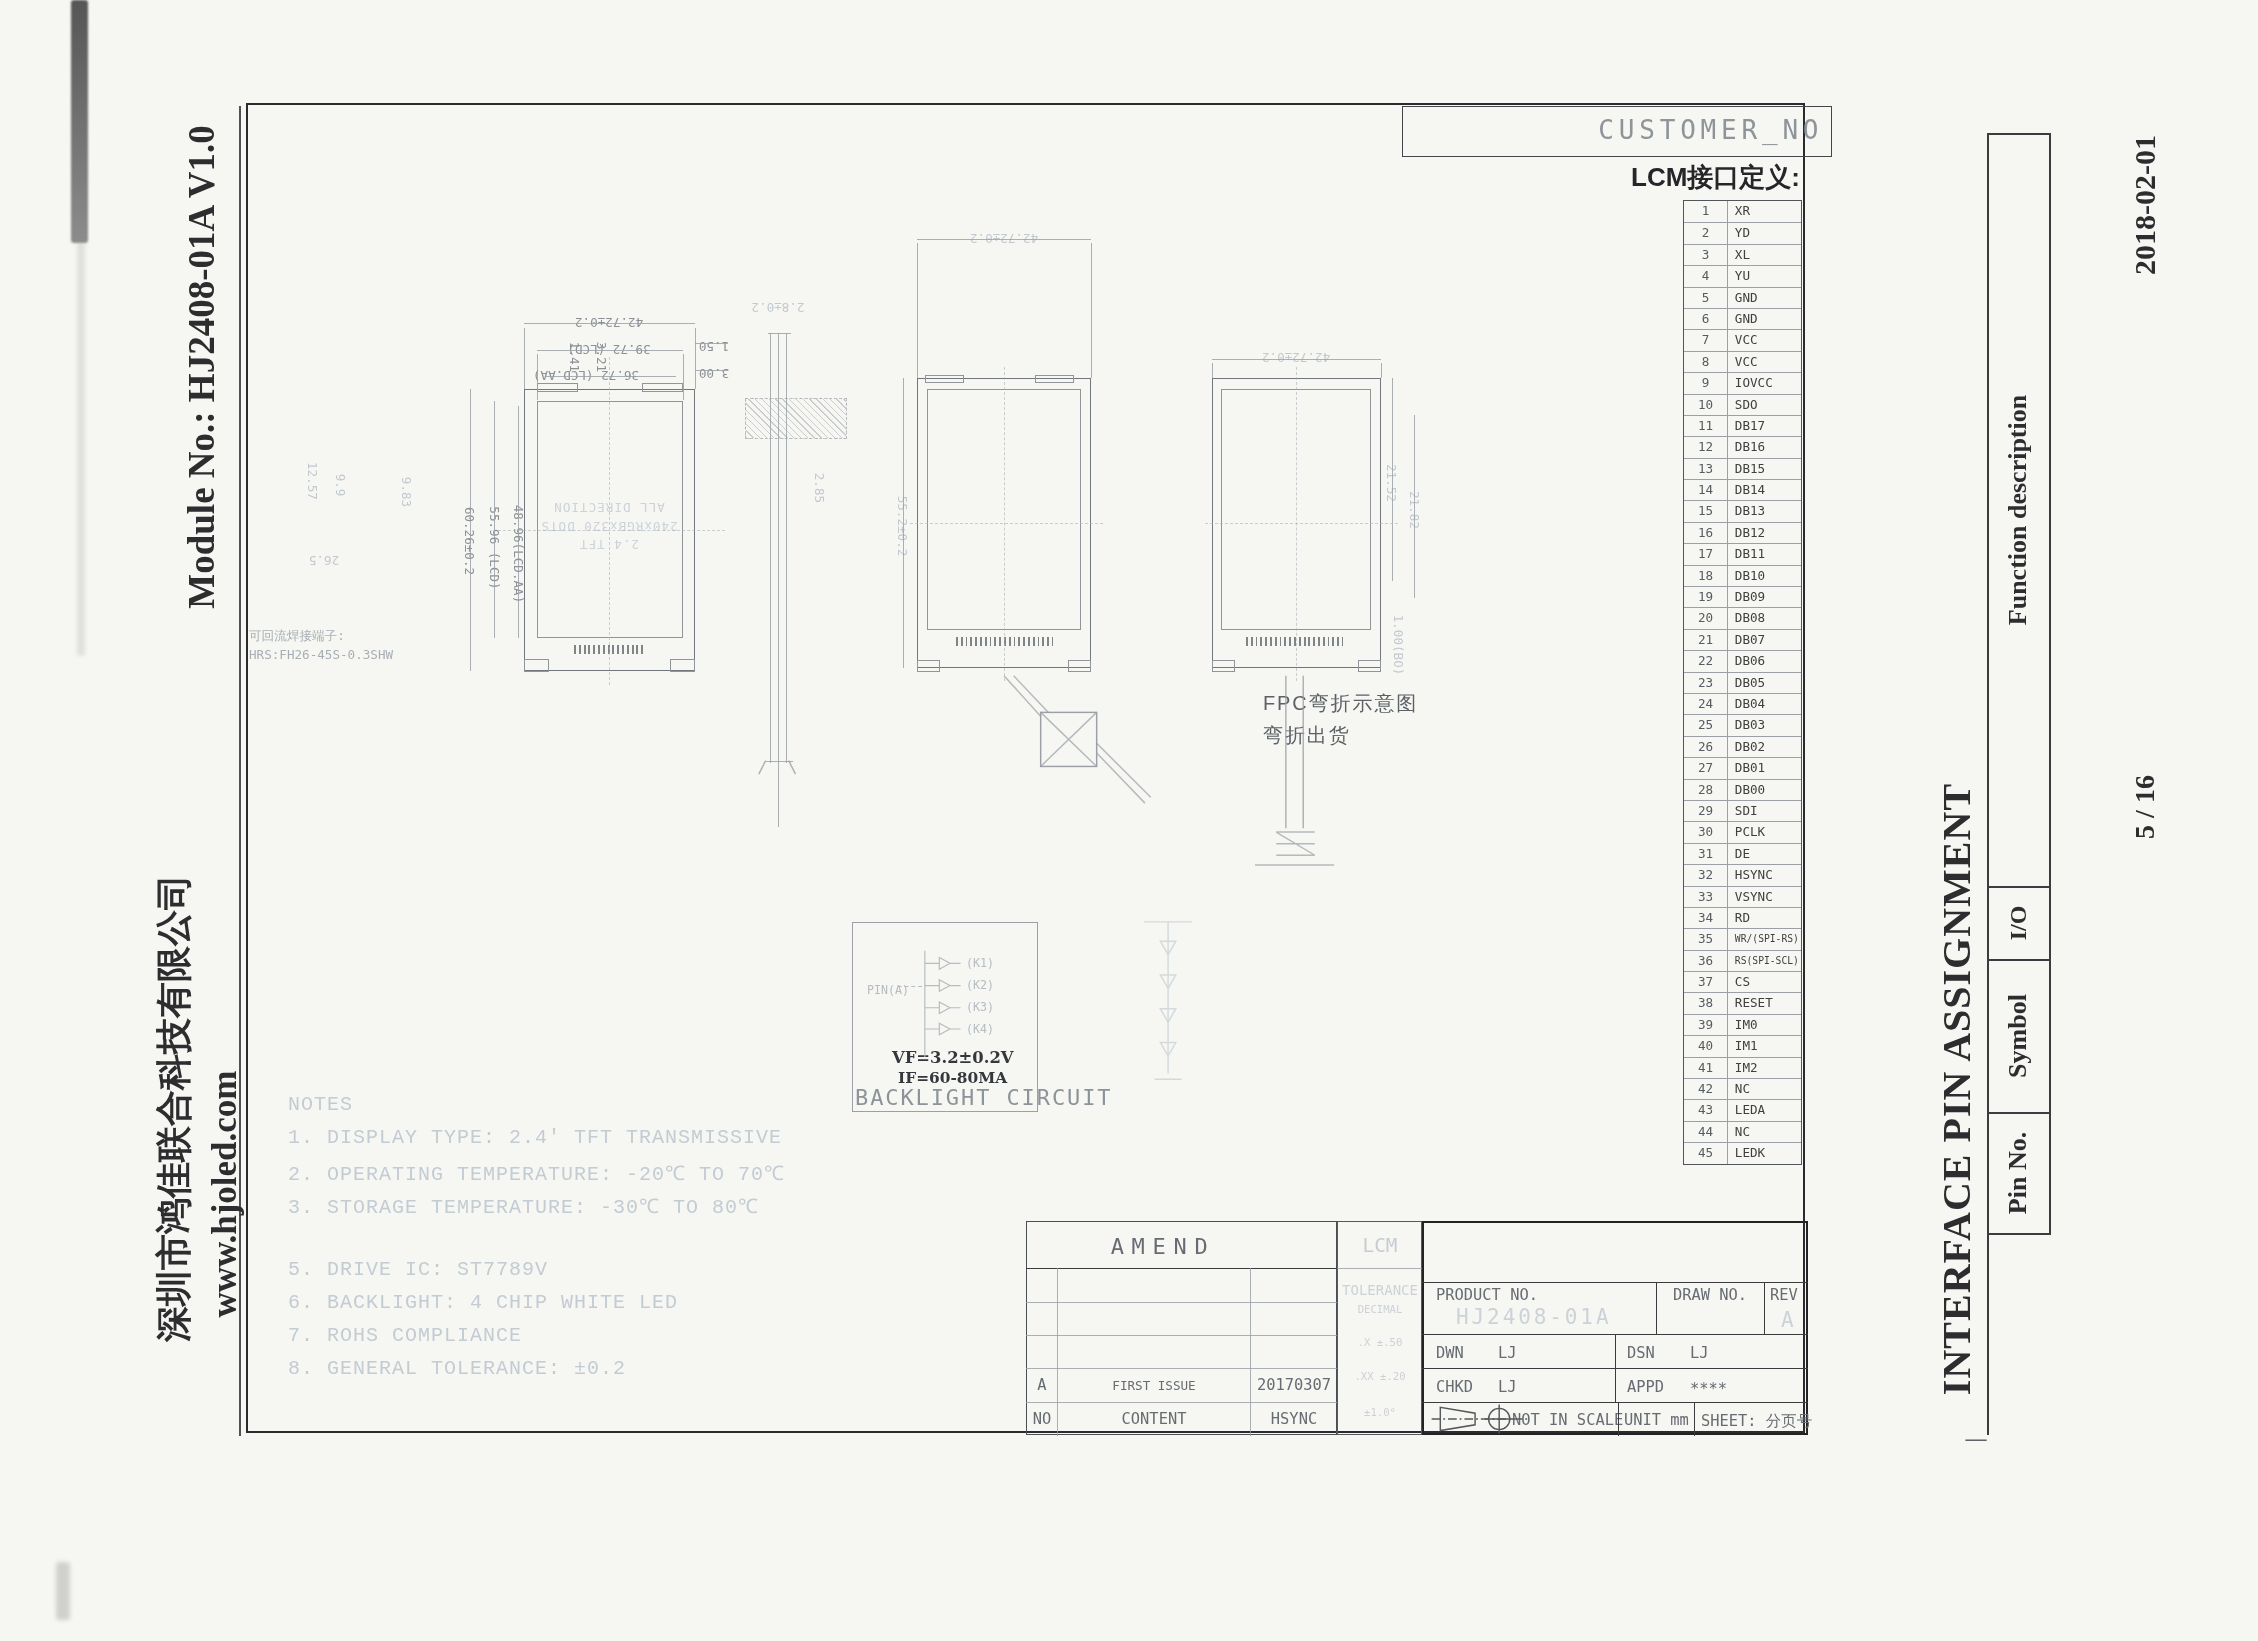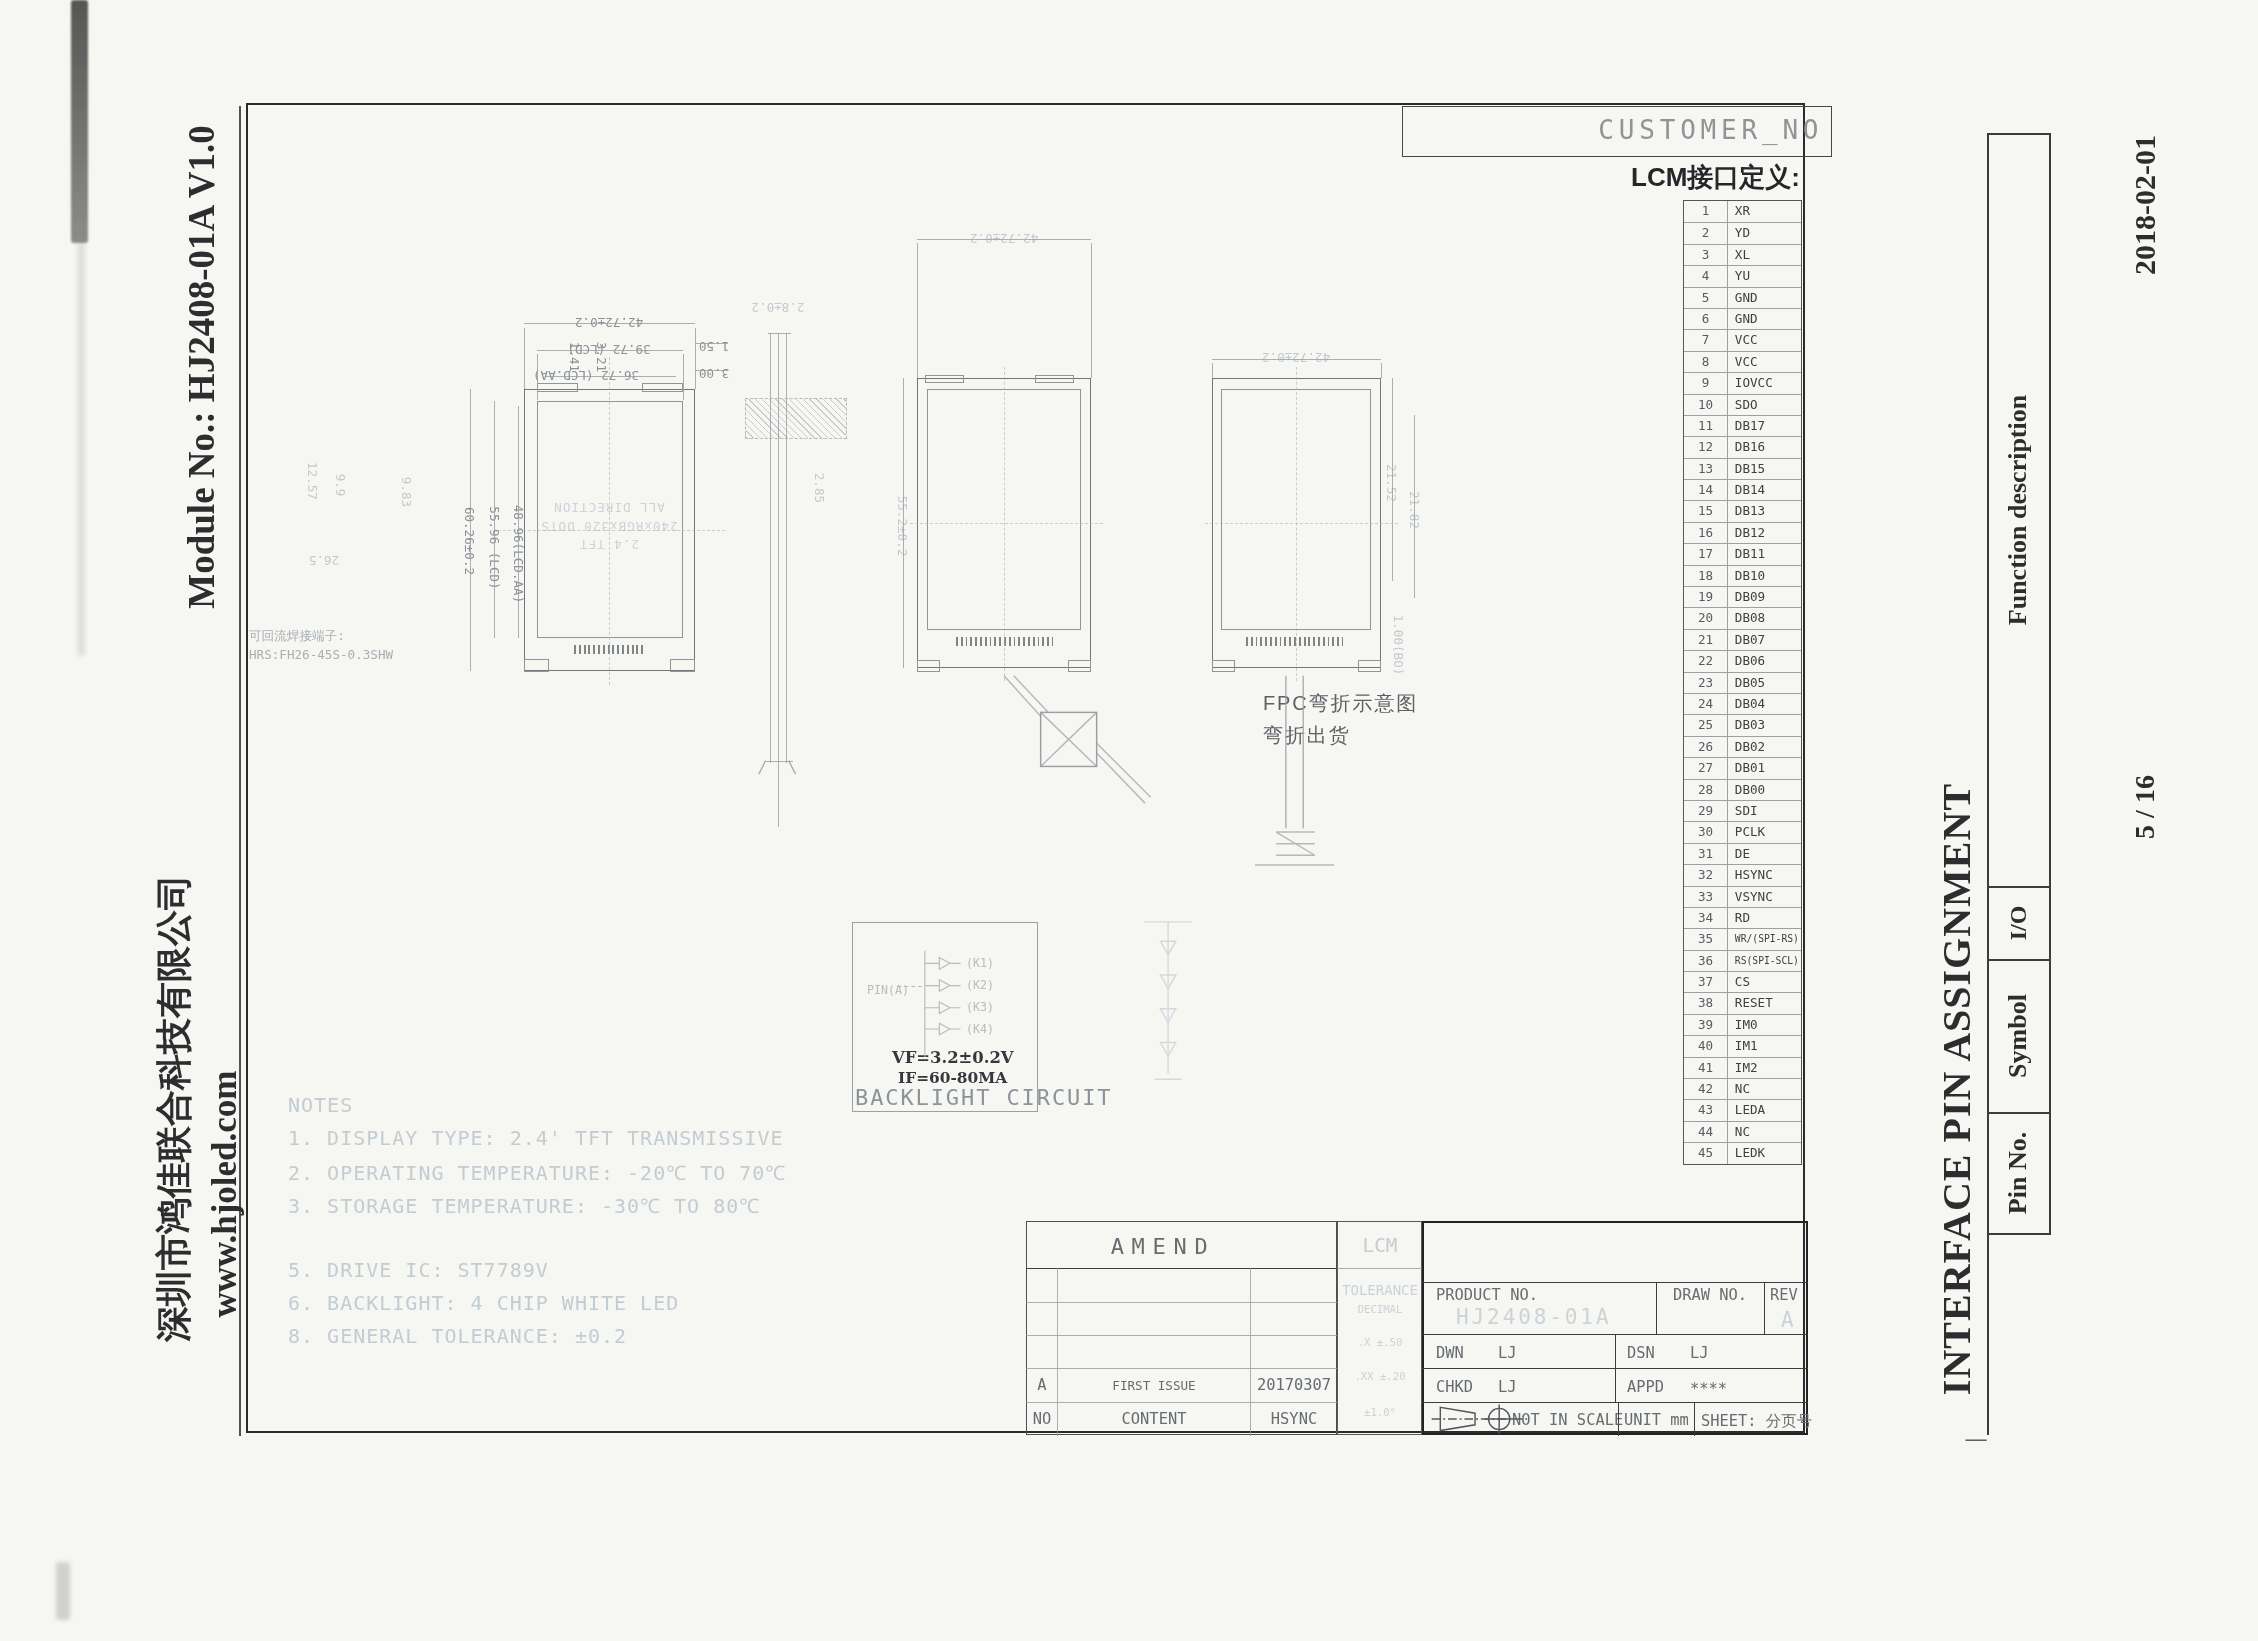--- a/index.html
+++ b/index.html
@@ -51,21 +51,21 @@
   #fpc-note{position:absolute;left:1263px;top:687px;font-family:"Liberation Sans",sans-serif;
             font-size:20px;line-height:32px;color:#5c6166;letter-spacing:1.9px;}
   
   #bl-box{position:absolute;left:852px;top:922px;width:186px;height:190px;border:1px solid #9aa0a5;box-sizing:border-box;}
   #bl-pin{position:absolute;left:867px;top:983px;font-size:11.6px;color:#b5bcc2;}
   .bl-k{position:absolute;font-size:11.6px;color:#b5bcc2;}
   #bl-vf{position:absolute;left:892px;top:1048px;font-family:"DejaVu Serif",serif;font-weight:bold;font-size:16.4px;color:#34383c;}
   #bl-if{position:absolute;left:898px;top:1069px;font-family:"DejaVu Serif",serif;font-weight:bold;font-size:15.4px;color:#34383c;}
   #bl-title{position:absolute;left:855px;top:1085px;font-size:22px;letter-spacing:1.9px;color:#8d9499;}
   
-  #notes{position:absolute;left:288px;top:1093px;}
+  #notes{position:absolute;left:288px;top:1093px;font-family:Liberation Mono, monospace;}
   .note-line{height:33px;font-size:20px;letter-spacing:1px;color:#c3ccd3;white-space:nowrap;}
   
   .cad{position:absolute;color:#666c71;font-size:15.4px;white-space:nowrap;}
   .cadc{transform:translateX(-50%);}
   .faintv{position:absolute;color:#ccd3d8;white-space:nowrap;}
   
 </style>
 </head>
 <body>
 
@@ -323,20 +323,21 @@
   <span id="bl-title">BACKLIGHT CIRCUIT</span>
 
   <div id="notes">
       <div class="note-line">NOTES</div>
       <div class="note-line">1. DISPLAY TYPE: 2.4' TFT TRANSMISSIVE</div>
       <div class="note-line">2. OPERATING TEMPERATURE: -20℃ TO 70℃</div>
       <div class="note-line">3. STORAGE TEMPERATURE:  -30℃ TO 80℃</div>
       <div class="note-line"></div>
       <div class="note-line">5. DRIVE IC: ST7789V</div>
       <div class="note-line">6. BACKLIGHT: 4 CHIP WHITE LED</div>
+      <div class="note-line">7. ROHS COMPLIANCE</div>
       <div class="note-line">8. GENERAL TOLERANCE: ±0.2</div>
     </div>
 
   <div class="abs" style="left:1026px;top:1221px;width:311px;height:214px;border:1.9px solid #4a4f53;box-sizing:border-box;"></div>
   <span class="cad cadc" style="left:1163px;top:1234px;font-size:22px;letter-spacing:7.7px;">AMEND</span>
   <span class="cad cadc" style="left:1042px;top:1376px;">A</span>
   <span class="cad cadc" style="left:1154px;top:1378px;font-size:12.6px;">FIRST ISSUE</span>
   <span class="cad cadc" style="left:1294px;top:1376px;">20170307</span>
   <span class="cad cadc" style="left:1042px;top:1410px;">NO</span>
   <span class="cad cadc" style="left:1154px;top:1410px;">CONTENT</span>

